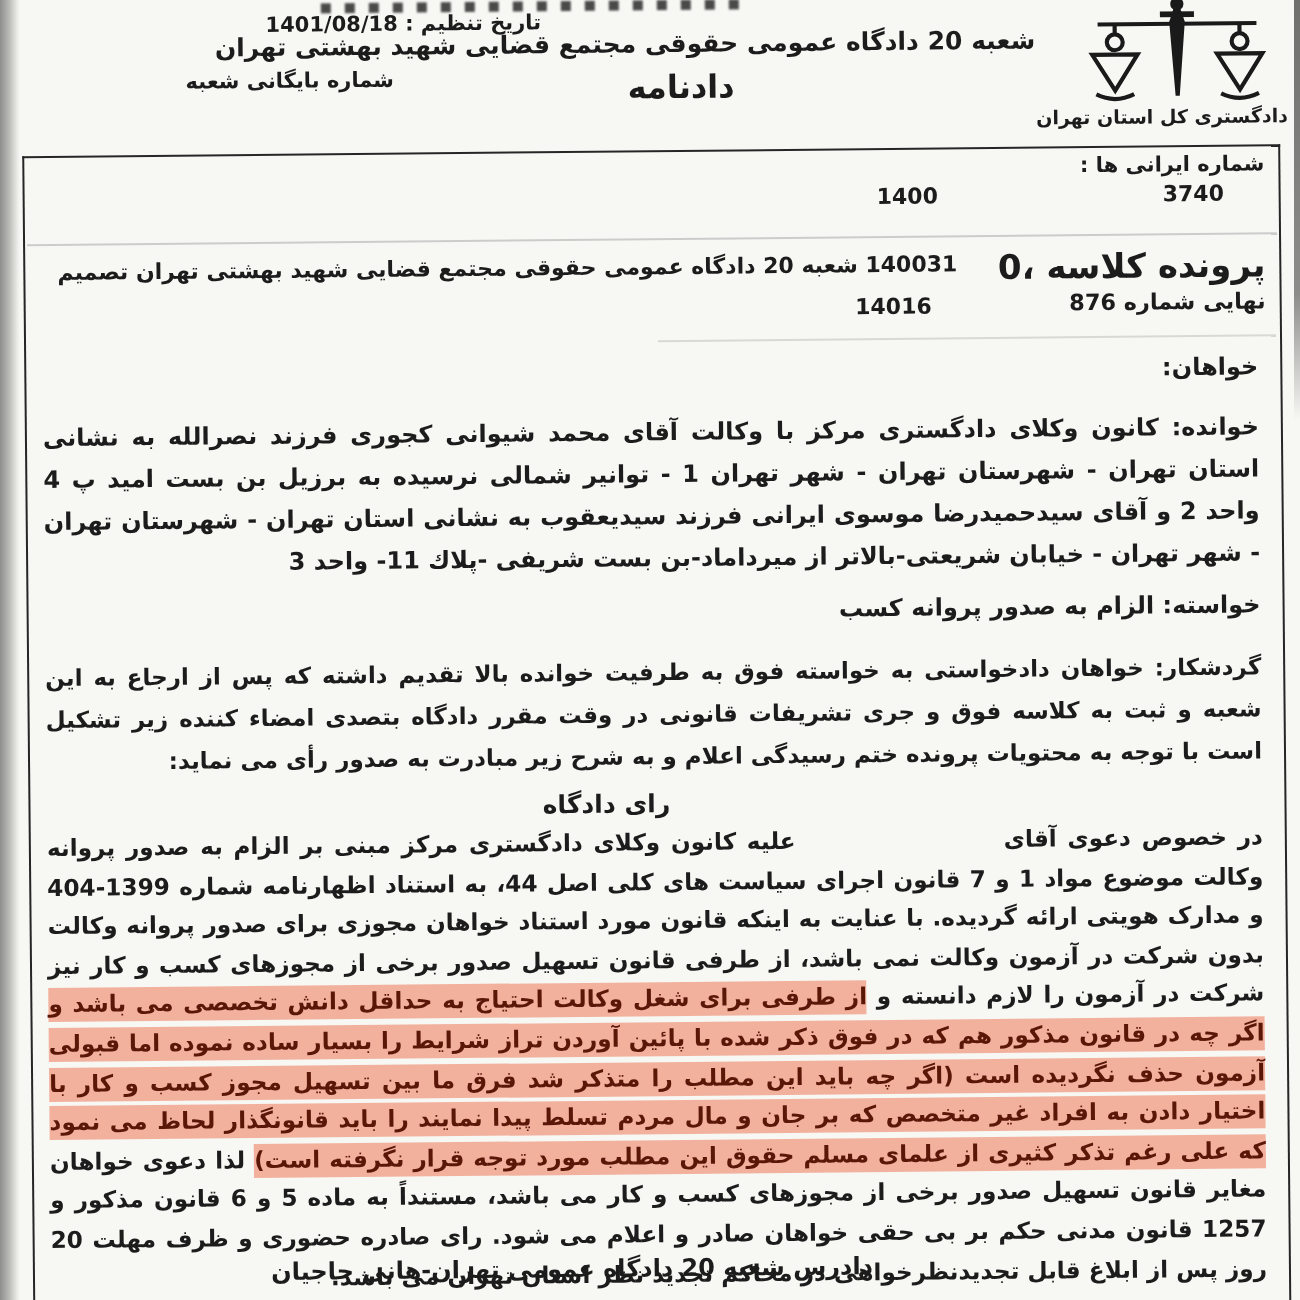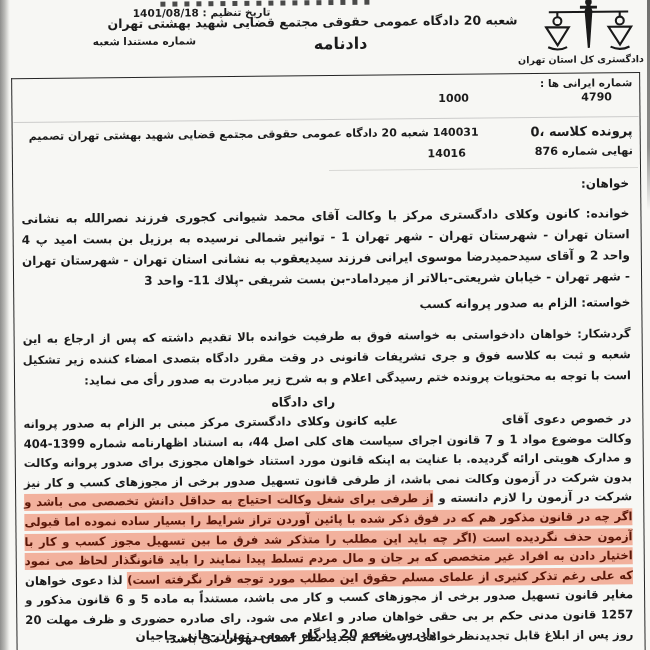--- a/index.html
+++ b/index.html
@@ -43,21 +43,21 @@
     border:1.6px solid #262626;border-bottom:none;
   }
   .sep{position:absolute;border-top:1px solid #cccccb;}
   .sep1{left:15px;right:10px;top:119px;}
   .sep2{left:330px;right:11px;top:170px;border-top-color:#d8d8d5;}
 
   .case-label{position:absolute;right:16px;top:79px;font-size:10.5px;font-weight:bold;direction:rtl;}
   .num{position:absolute;top:93px;font-size:11px;font-weight:bold;}
   .num-3740{left:583px;}
   .num-1400{left:440px;}
-  .classe-label{position:absolute;right:16px;top:126px;font-size:13px;font-weight:bold;direction:rtl;white-space:nowrap;}
+  .classe-label{position:absolute;right:16px;top:126px;font-size:17px;font-weight:bold;direction:rtl;white-space:nowrap;}
   .classe-text{position:absolute;right:170px;top:127px;font-size:11px;font-weight:bold;direction:rtl;white-space:nowrap;}
   .final-label{position:absolute;right:16px;top:147px;font-size:11.2px;font-weight:bold;direction:rtl;white-space:nowrap;}
   .final-num{position:absolute;right:183px;top:148px;font-size:11px;font-weight:bold;}
 
   .p{position:absolute;left:22px;right:20px;direction:rtl;text-align:justify;font-weight:bold;}
   .plaintiff{top:179px;font-size:12px;}
   .defendant{top:206px;font-size:12px;line-height:21px;}
   .claim{top:298px;font-size:12px;}
   .process{top:326px;font-size:11.5px;line-height:21px;}
   .verdict-head{position:absolute;left:0;right:46px;top:394px;text-align:center;font-size:12.5px;font-weight:bold;direction:rtl;}
@@ -76,21 +76,21 @@
 <div class="scan">
   <div class="edge-left"></div>
   <div class="edge-right"></div>
 
   <div class="tilt">
 
     <div class="top-smudge"></div>
 
     <div class="hdr-date">تاریخ تنظیم : 1401/08/18</div>
     <div class="hdr-title">شعبه 20 دادگاه عمومی حقوقی مجتمع قضایی شهید بهشتی تهران</div>
-    <div class="hdr-archive">شماره مستندا شعبه</div>
+    <div class="hdr-archive">شماره بایگانی شعبه</div>
     <div class="hdr-doctype">دادنامه</div>
 
     <div class="logo">
       <svg width="104" height="54" viewBox="0 0 110 57">
         <g stroke="#1a1a1a" fill="none" stroke-width="2.2">
           <path d="M55 4 L52 13 L55 52 L58 13 Z" fill="#1a1a1a"></path>
           <circle cx="55" cy="3.5" r="2.4" fill="#1a1a1a"></circle>
           <path d="M46 9 L64 9" stroke-width="3"></path>
           <path d="M13 14 L97 14"></path>
           <path d="M22 14 L22 19"></path>
@@ -102,22 +102,22 @@
           <path d="M76 30 L100 30 L88 49 Z"></path>
           <path d="M78 51 Q88 56 98 51"></path>
         </g>
       </svg>
       <div class="logo-cap">دادگستری كل استان تهران</div>
     </div>
 
     <div class="main-box"></div>
 
     <div class="case-label">شماره ایرانی ها :</div>
-    <div class="num num-3740">4790</div>
-    <div class="num num-1400">1000</div>
+    <div class="num num-3740">3740</div>
+    <div class="num num-1400">1400</div>
 
     <div class="sep sep1"></div>
 
     <div class="classe-label">پرونده كلاسه ،0</div>
     <div class="classe-text">140031 شعبه 20 دادگاه عمومی حقوقی مجتمع قضایی شهید بهشتی تهران تصمیم</div>
     <div class="final-label">نهایی شماره 876</div>
     <div class="final-num">14016</div>
 
     <div class="sep sep2"></div>
 

